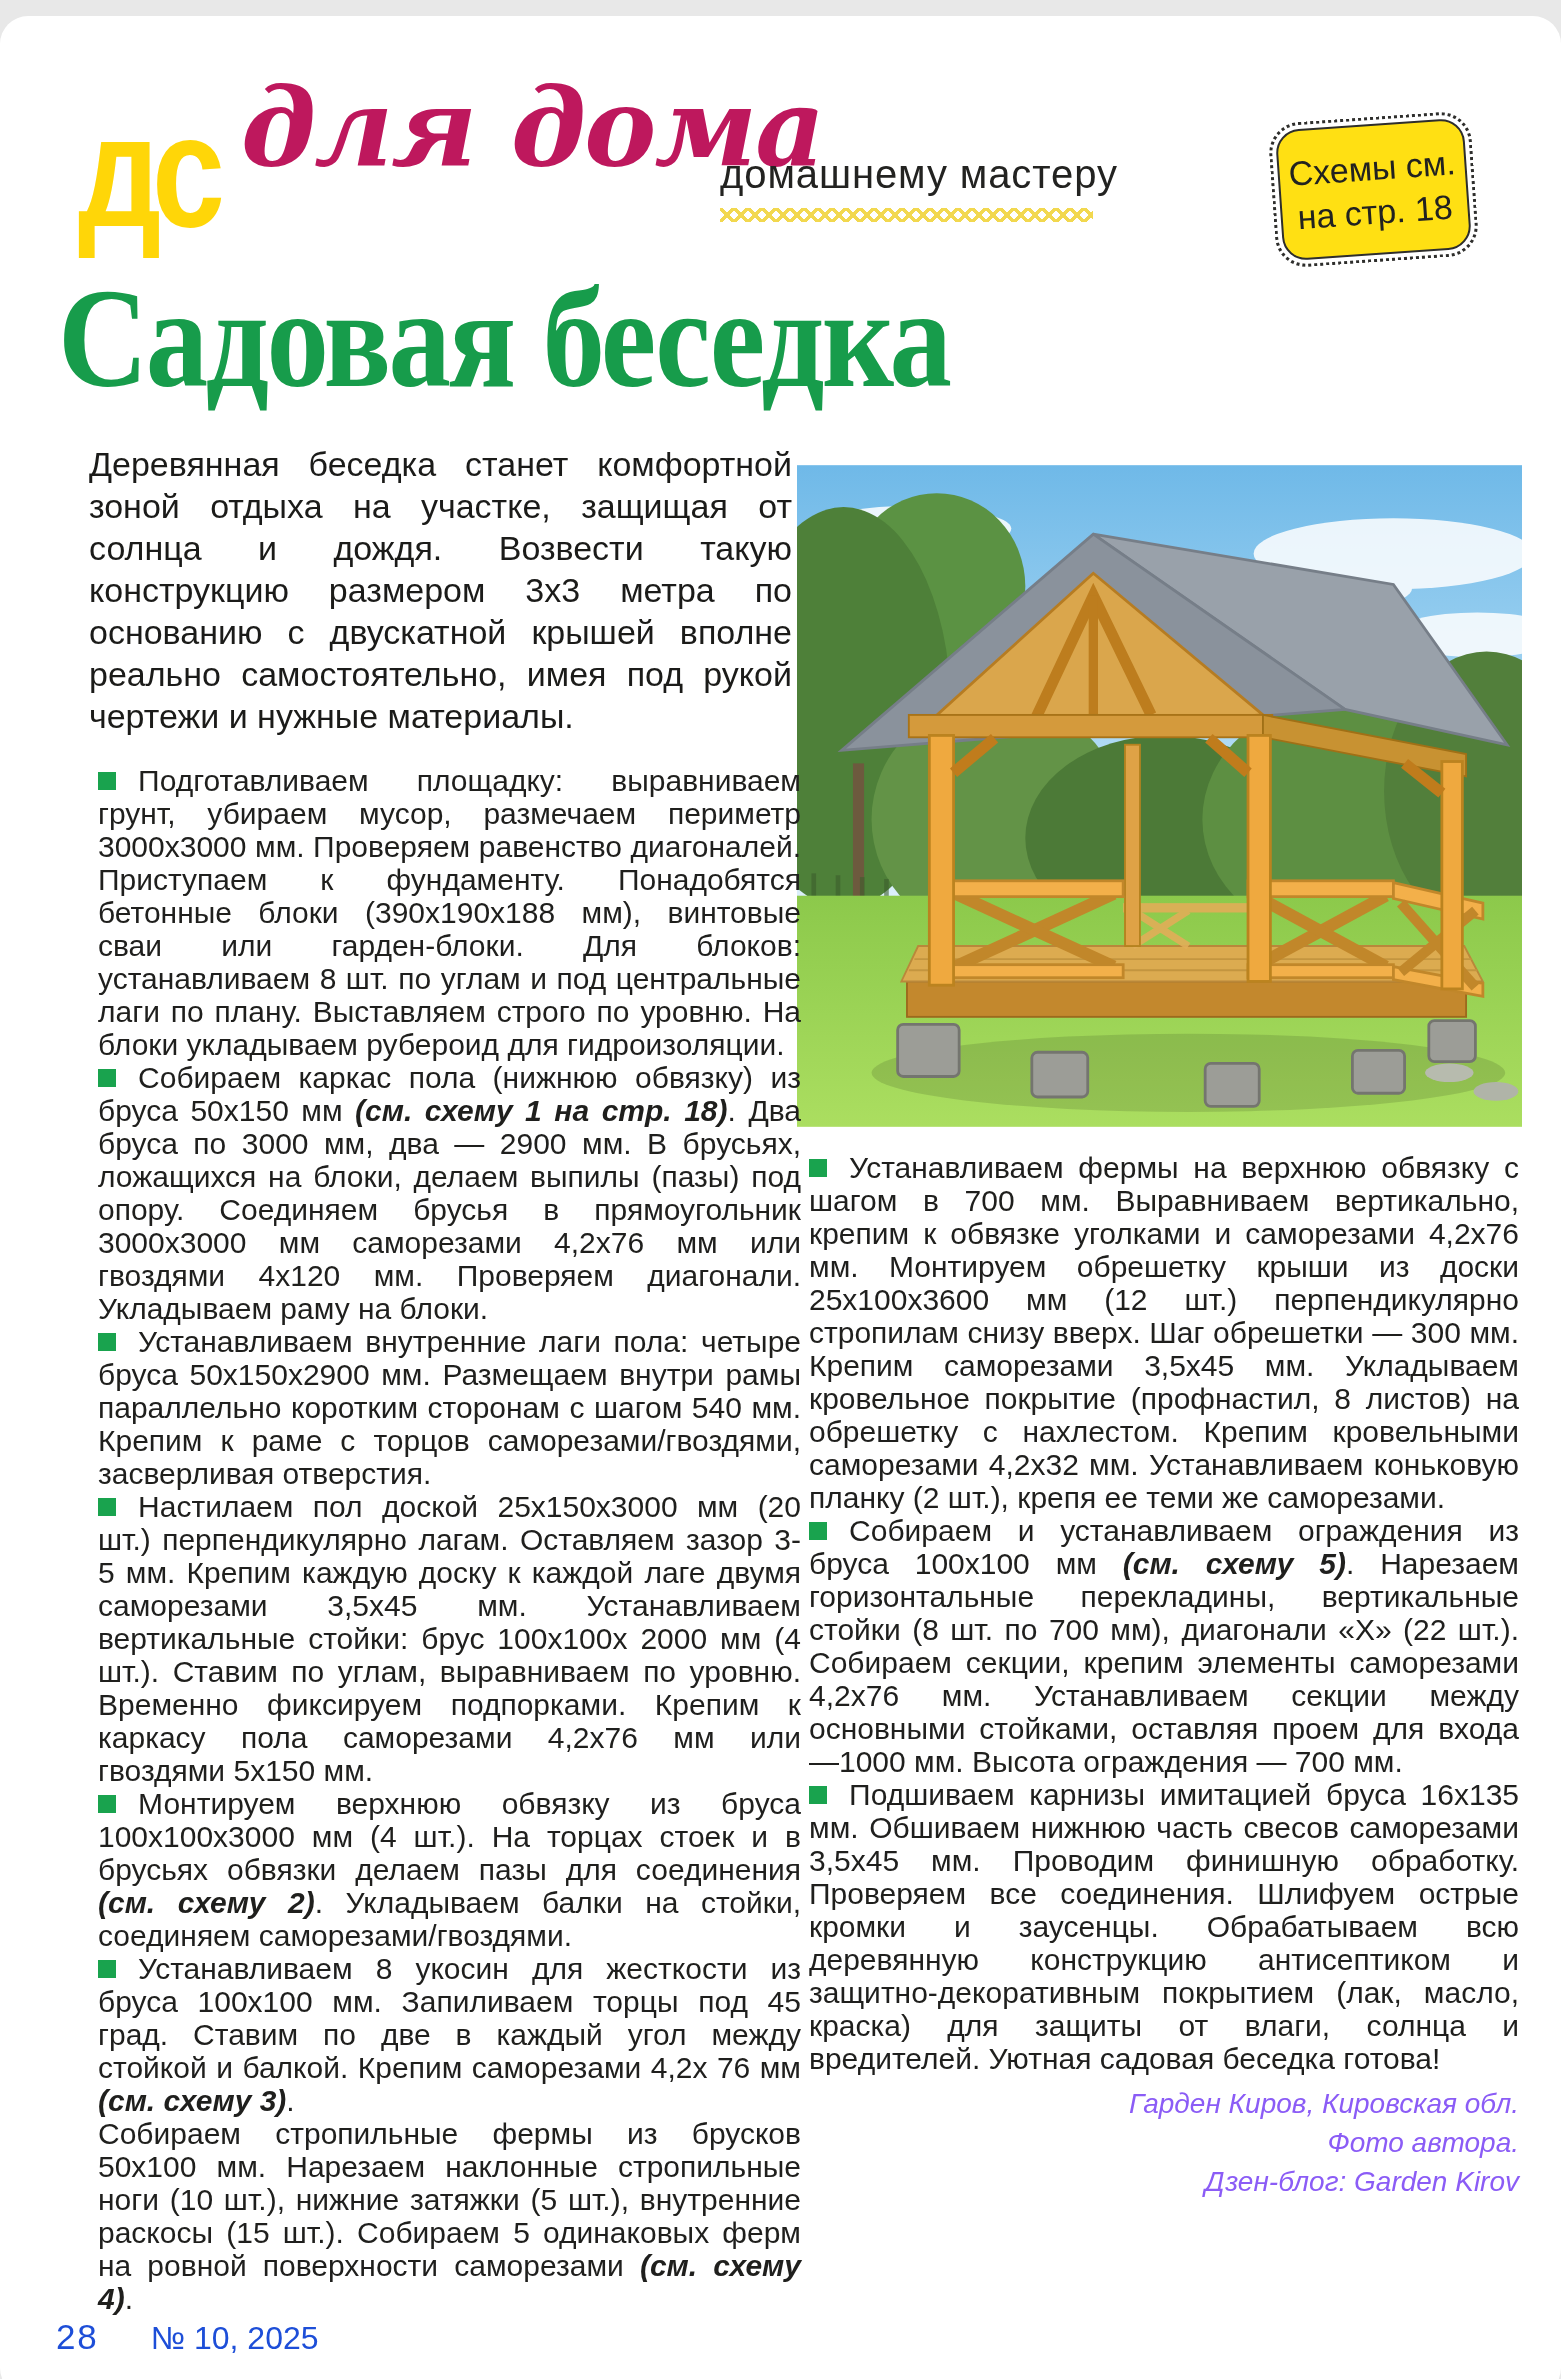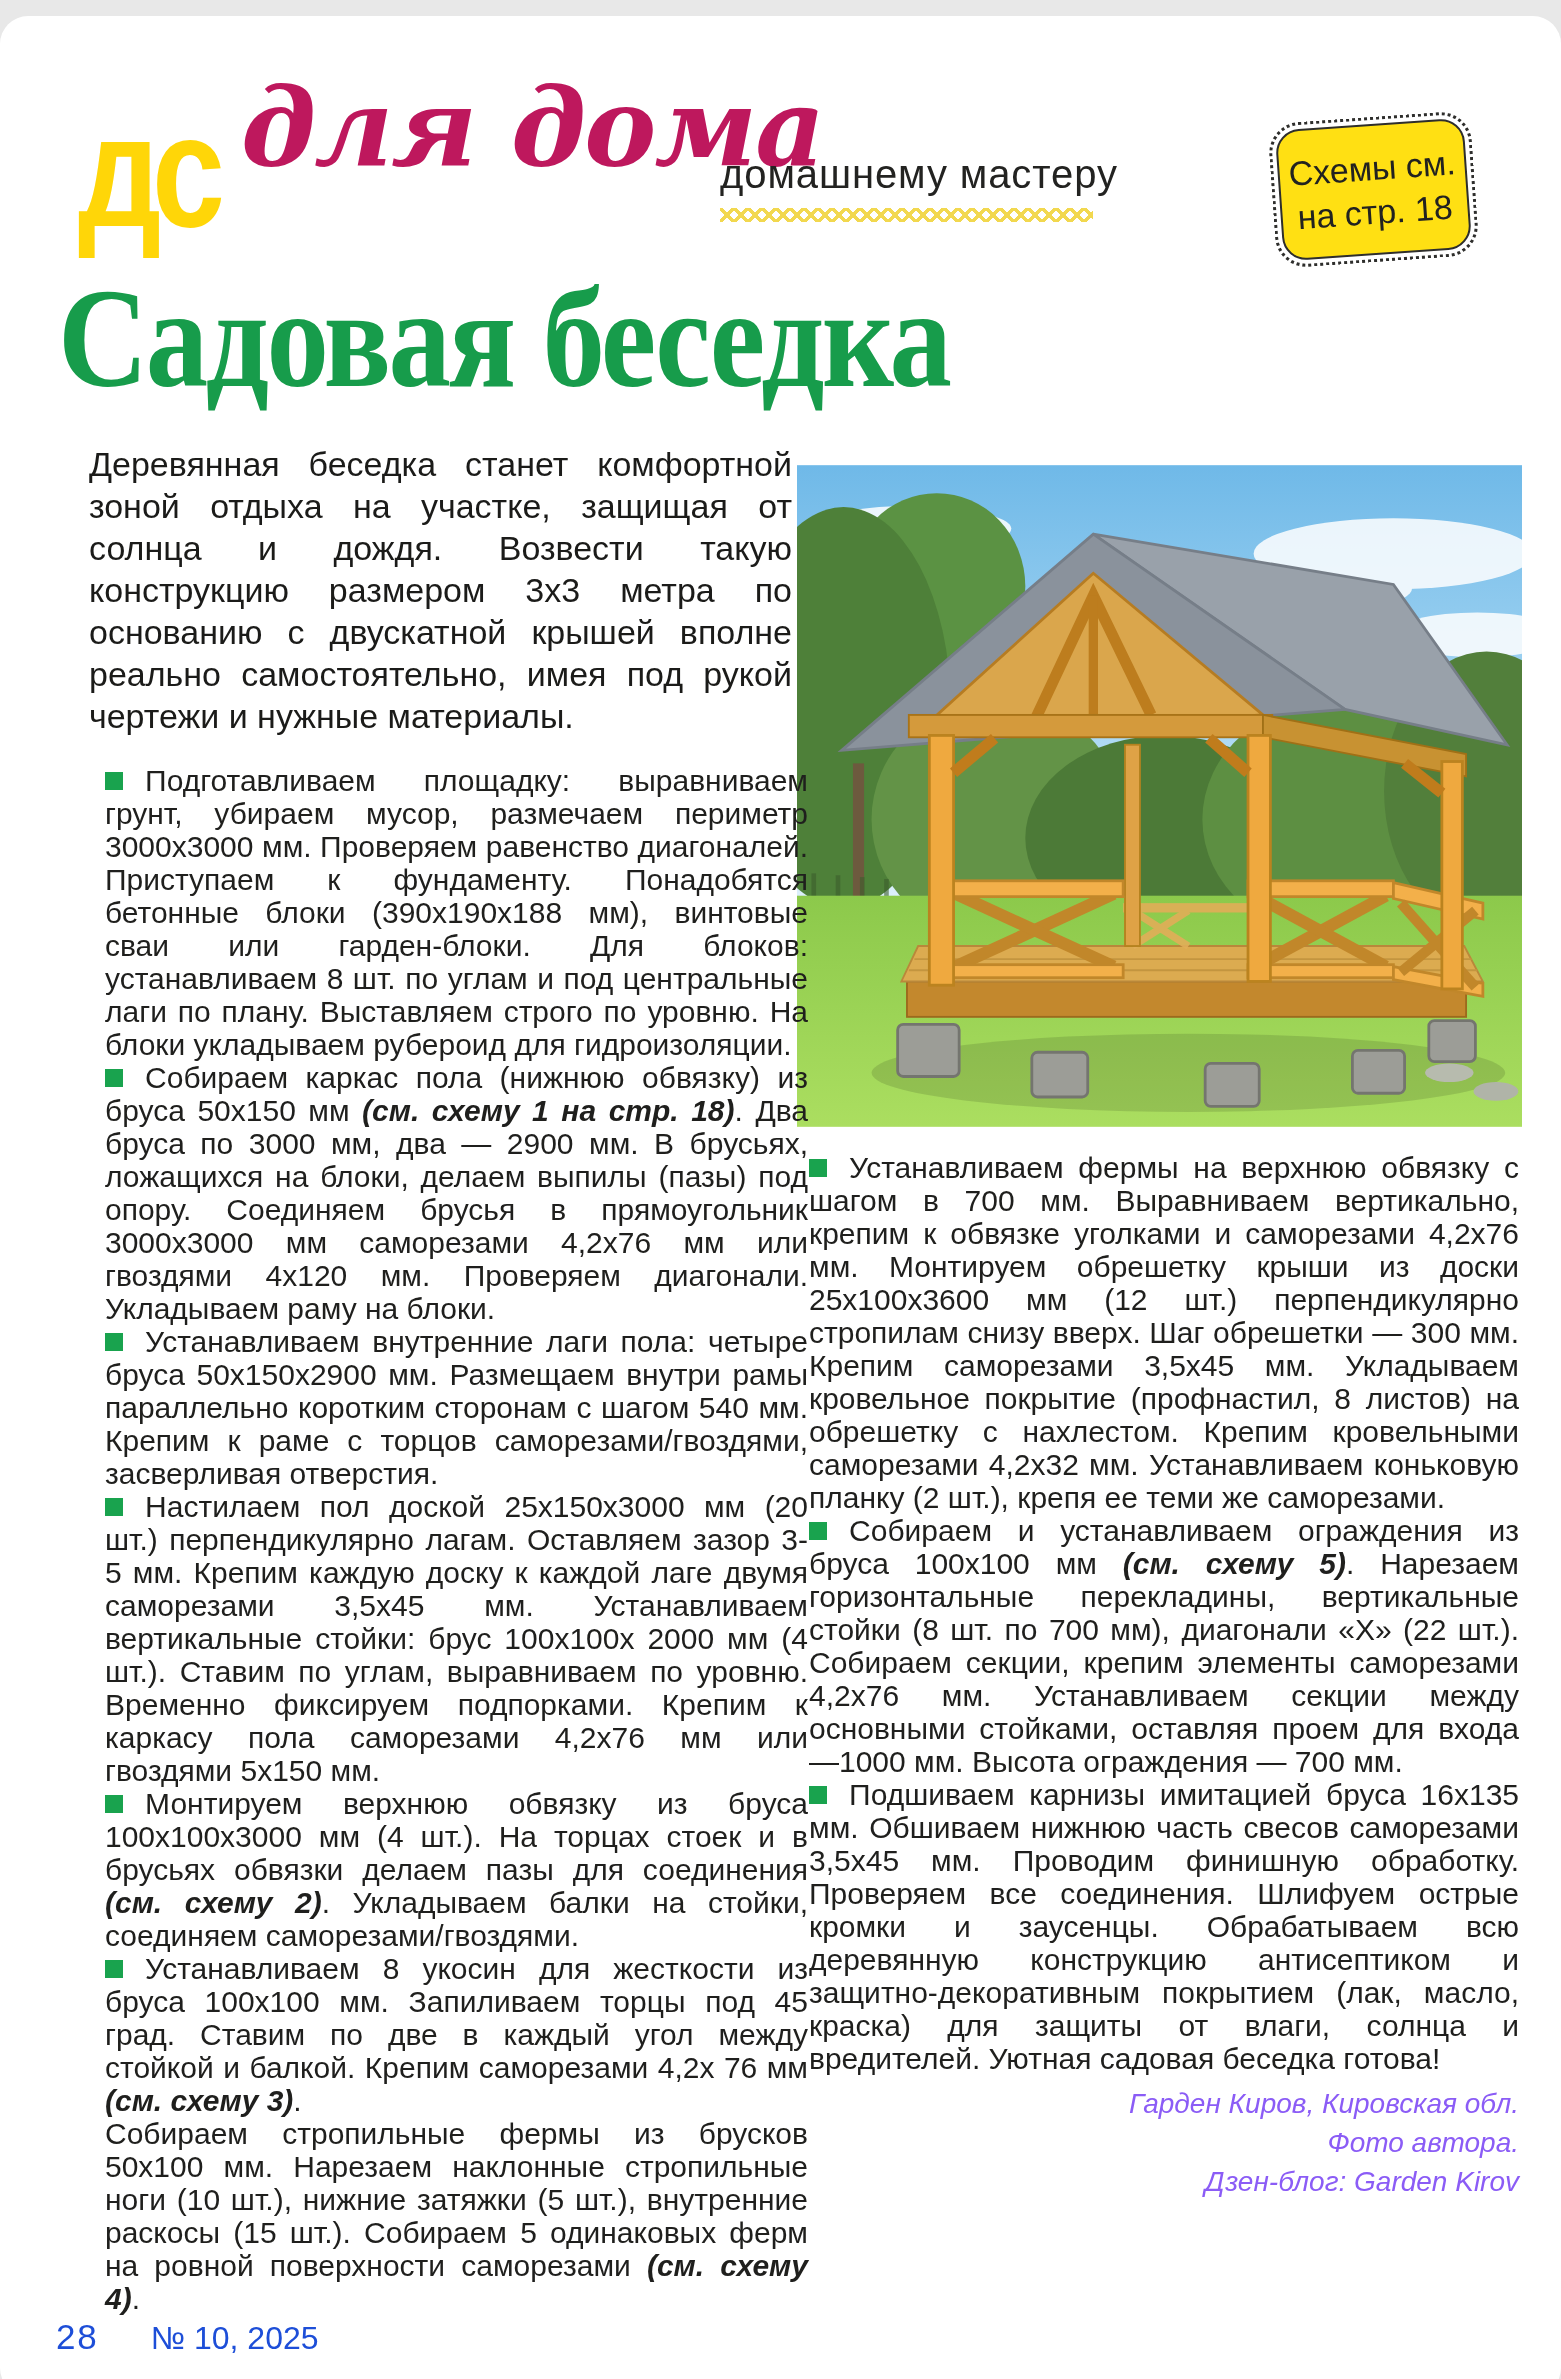--- a/index.html
+++ b/index.html
@@ -45,21 +45,21 @@
     font-size:142px;line-height:1.1;color:#179c4b;letter-spacing:-2.8px;
     transform:scaleX(0.88);transform-origin:left top;
   }
   
   .intro{
     position:absolute;left:89px;top:427px;width:703px;margin:0;
     font-size:34px;line-height:42px;font-weight:normal;text-align:justify;color:#1b1b19;
   }
   
   .col{position:absolute;font-size:30px;line-height:33px;text-align:justify;color:#1f1f1d;}
-  .col.left{left:105px;top:748px;width:703px;}
+  .col.left{left:98px;top:748px;width:703px;}
   .col.right{left:809px;top:1135px;width:710px;}
   .col p{margin:0;}
   .bullet{
     display:inline-block;width:17.7px;height:17.7px;background:#19a34e;
     margin-right:22.4px;vertical-align:0.9px;
   }
   .bi{font-weight:bold;font-style:italic;}
   .byline{margin-top:9.3px;text-align:right;font-style:italic;font-size:28px;line-height:39px;color:#8b5cf6;}
   
   .photo{position:absolute;left:797px;top:449px;width:725px;height:662px;}

